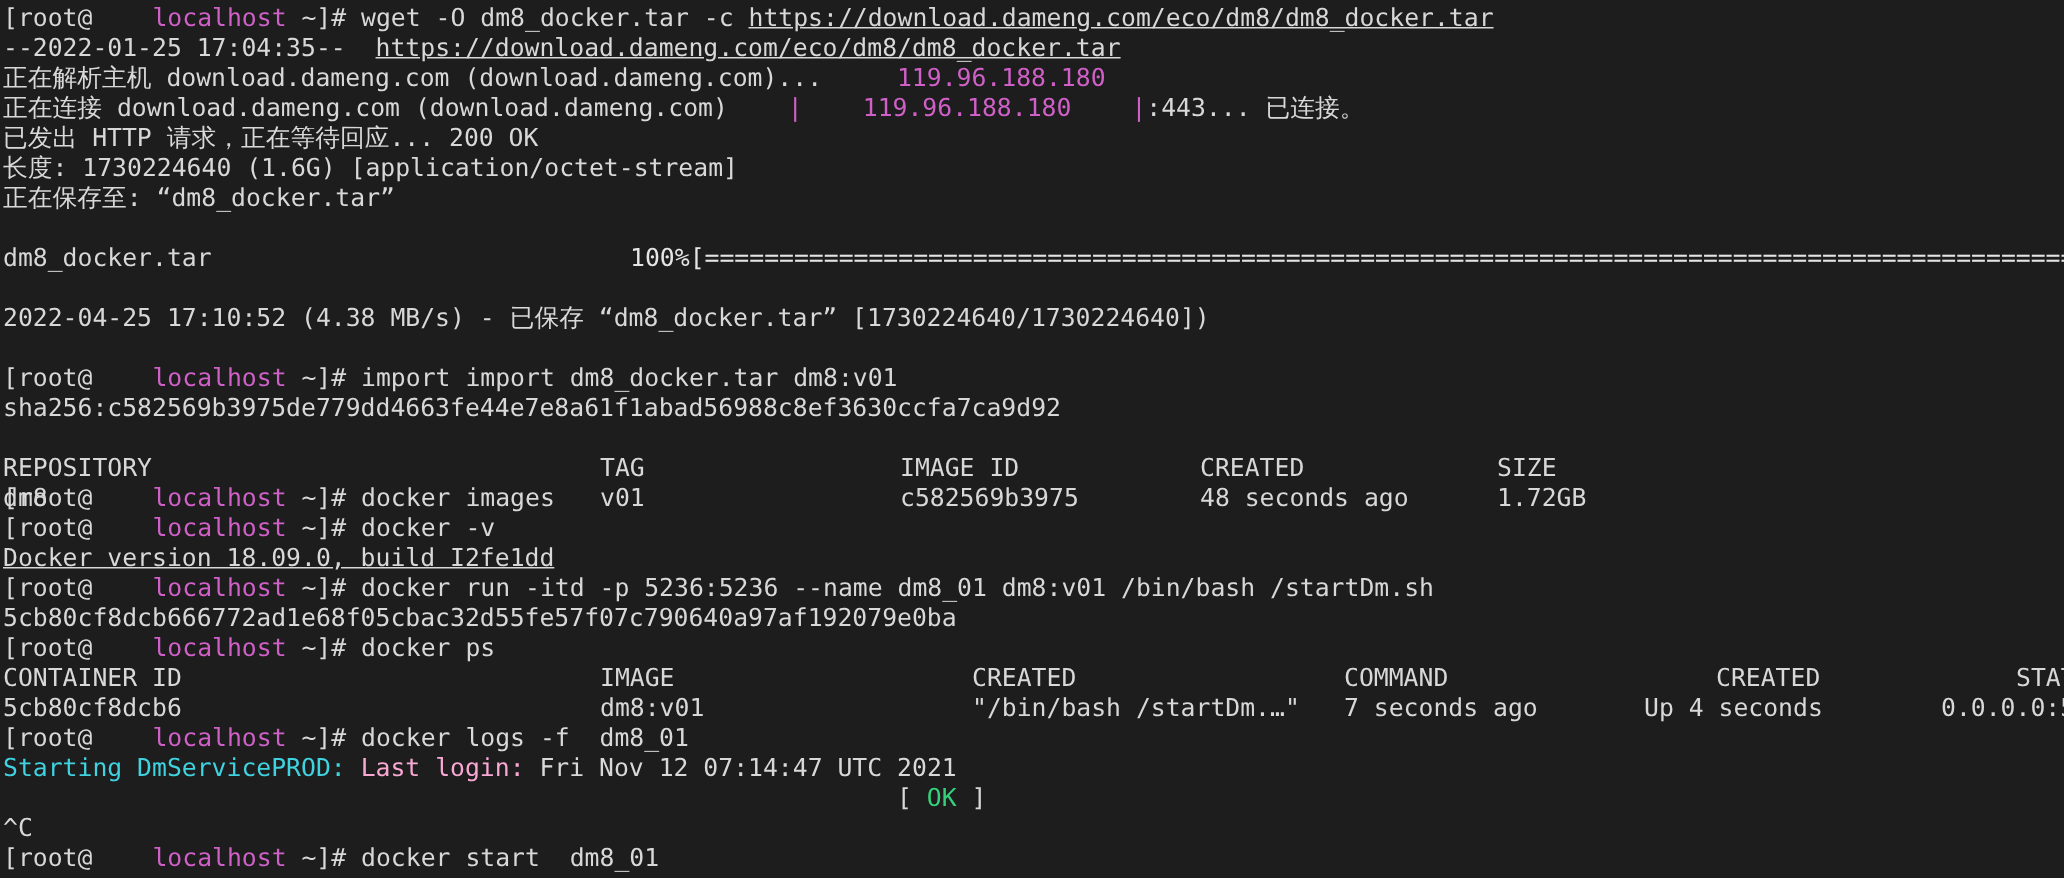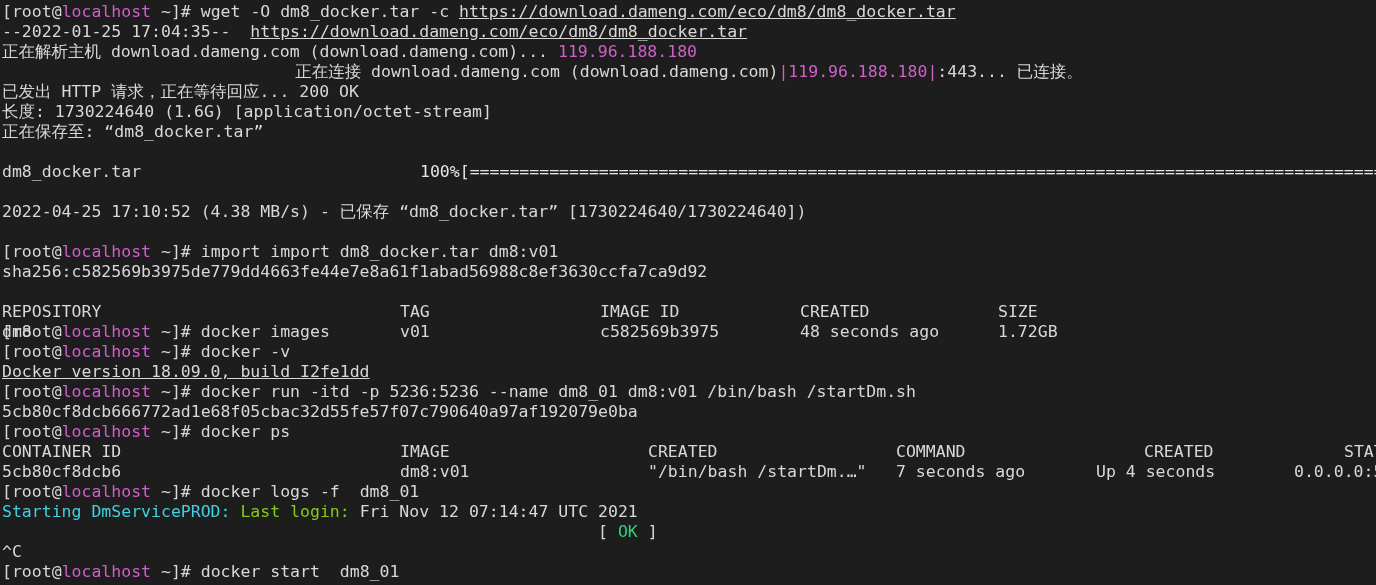--- a/index.html
+++ b/index.html
@@ -24,30 +24,30 @@
   .line {
     height: 20px;
     line-height: 20px;
     white-space: pre;
     letter-spacing: 0px;
     padding-left: 2px;
     overflow: hidden;
   }
   .blank { height: 20px; }
   .c-white   { color: #d8d8d8; }
-  .c-magenta { color: #d060c8; }
+  .c-magenta { color: #d060c8; padding-left: 40px; }
   .c-cyan    { color: #3fd2e0; }
-  .c-blue    { color: #84cc16; margin-top: 32px; }
+  .c-blue    { color: #f9a8d4; margin-top: 32px; }
   .c-green   { color: #33d17a; }
   .u         { text-decoration: underline; }
   .progress  { color: #e5e5e5; }
   #terminal .row-0  { position:absolute; top:2px;   left:0; right:0; }
   #terminal .row-1  { position:absolute; top:22px;  left:0; right:0; }
   #terminal .row-2  { position:absolute; top:42px;  left:0; right:0; }
-  #terminal .row-3  { position:absolute; top:62px;  left:0; right:0;text-align:center; }
+  #terminal .row-3  { position:absolute; top:62px;  left:0; right:0; }
   #terminal .row-4  { position:absolute; top:82px;  left:0; right:0; }
   #terminal .row-5  { position:absolute; top:102px; left:0; right:0; }
   #terminal .row-6  { position:absolute; top:122px; left:0; right:0; }
   #terminal .row-7  { position:absolute; top:142px; left:0; right:0; }
   #terminal .row-8  { position:absolute; top:162px; left:0; right:0; }
   #terminal .row-9  { position:absolute; top:182px; left:0; right:0; }
   #terminal .row-10 { position:absolute; top:202px; left:0; right:0; }
   #terminal .row-11 { position:absolute; top:222px; left:0; right:0; }
   #terminal .row-12 { position:absolute; top:242px; left:0; right:0; }
   #terminal .row-13 { position:absolute; top:262px; left:0; right:0; }

